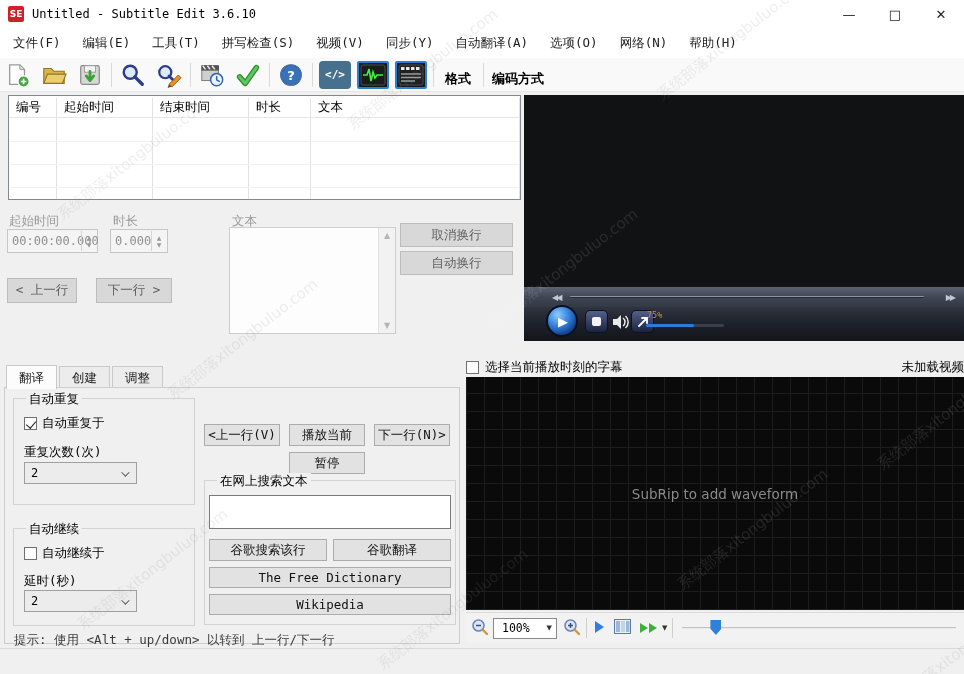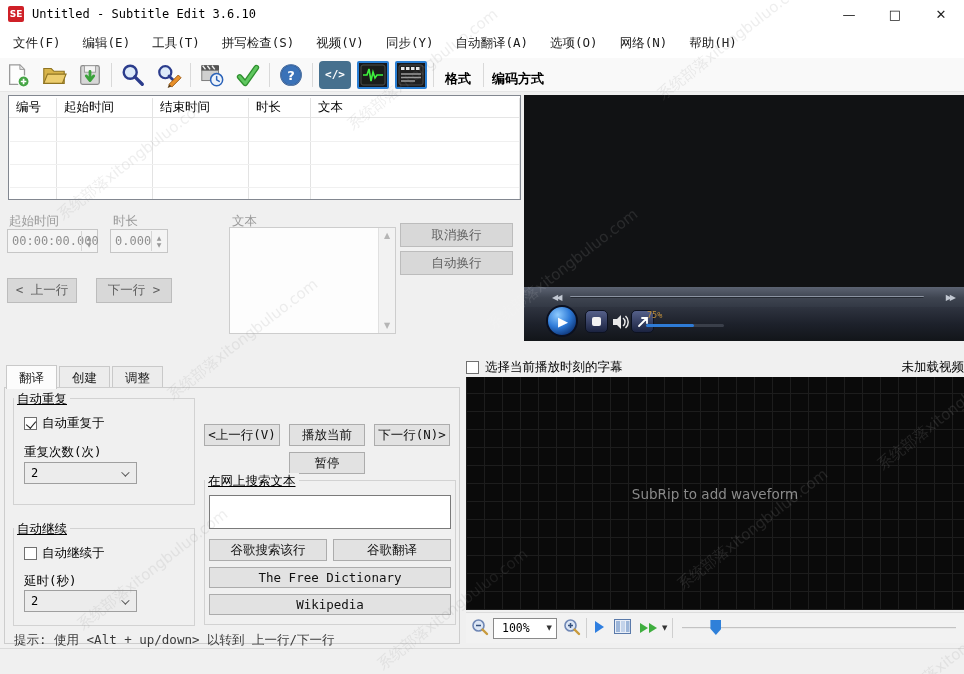--- a/index.html
+++ b/index.html
@@ -64,21 +64,21 @@
   .checkbox.checked:after { content:""; position:absolute; left:2.5px; top:1px; width:5px; height:8px; border-right:1.8px solid #222; border-bottom:1.8px solid #222; transform:rotate(40deg); }
 
   
   .tabpanel { position:absolute; left:4px; top:366px; width:456px; height:280px; background:#f0f0f0; }
   .tabs { position:absolute; left:2px; top:0; display:flex; }
   .tab { padding:3px 12px 2px; font-size:12.5px; border:1px solid #c9c9c9; border-bottom:none; background:#ececec; color:#222; margin-right:2px; }
   .tab.active { background:#fcfcfc; position:relative; top:-1px; padding-top:4px; z-index:2; }
   .tab-page { position:absolute; left:0; top:21px; right:0; bottom:2px; border:1px solid #cdcdcd; background:#f0f0f0; }
 
   .groupbox { position:absolute; border:1px solid #d2d2d2; }
-  .group-label { position:absolute; top:-8px; left:0; background:#f0f0f0; padding:0 3px; font-size:12.5px;text-decoration:underline; }
+  .group-label { position:absolute; top:-8px; left:12px; background:#f0f0f0; padding:0 3px; font-size:12.5px; }
   .check-row { position:absolute; display:flex; align-items:center; gap:5px; font-size:12.5px; }
   .small-label { position:absolute; font-size:12.5px; }
   .combo2 { position:absolute; background:#ececec; border:1px solid #9f9f9f; height:22px; display:flex; align-items:center; padding-left:6px; font-size:12px; }
   .combo2 .chev { position:absolute; right:9px; top:8px; width:6px; height:6px; border-right:1.4px solid #555; border-bottom:1.4px solid #555; transform:rotate(45deg) translateY(-2px); }
 
   .hint { position:absolute; left:9px; top:244px; font-size:12.5px; color:#3a3a3a; white-space:nowrap; }
 
   
   .waveform { position:absolute; left:466px; top:377px; width:498px; height:233px; background:#0a0a0a;
     background-image:repeating-linear-gradient(0deg,#1d1d1d 0 1px,transparent 1px 18px),repeating-linear-gradient(90deg,#1d1d1d 0 1px,transparent 1px 18px);

